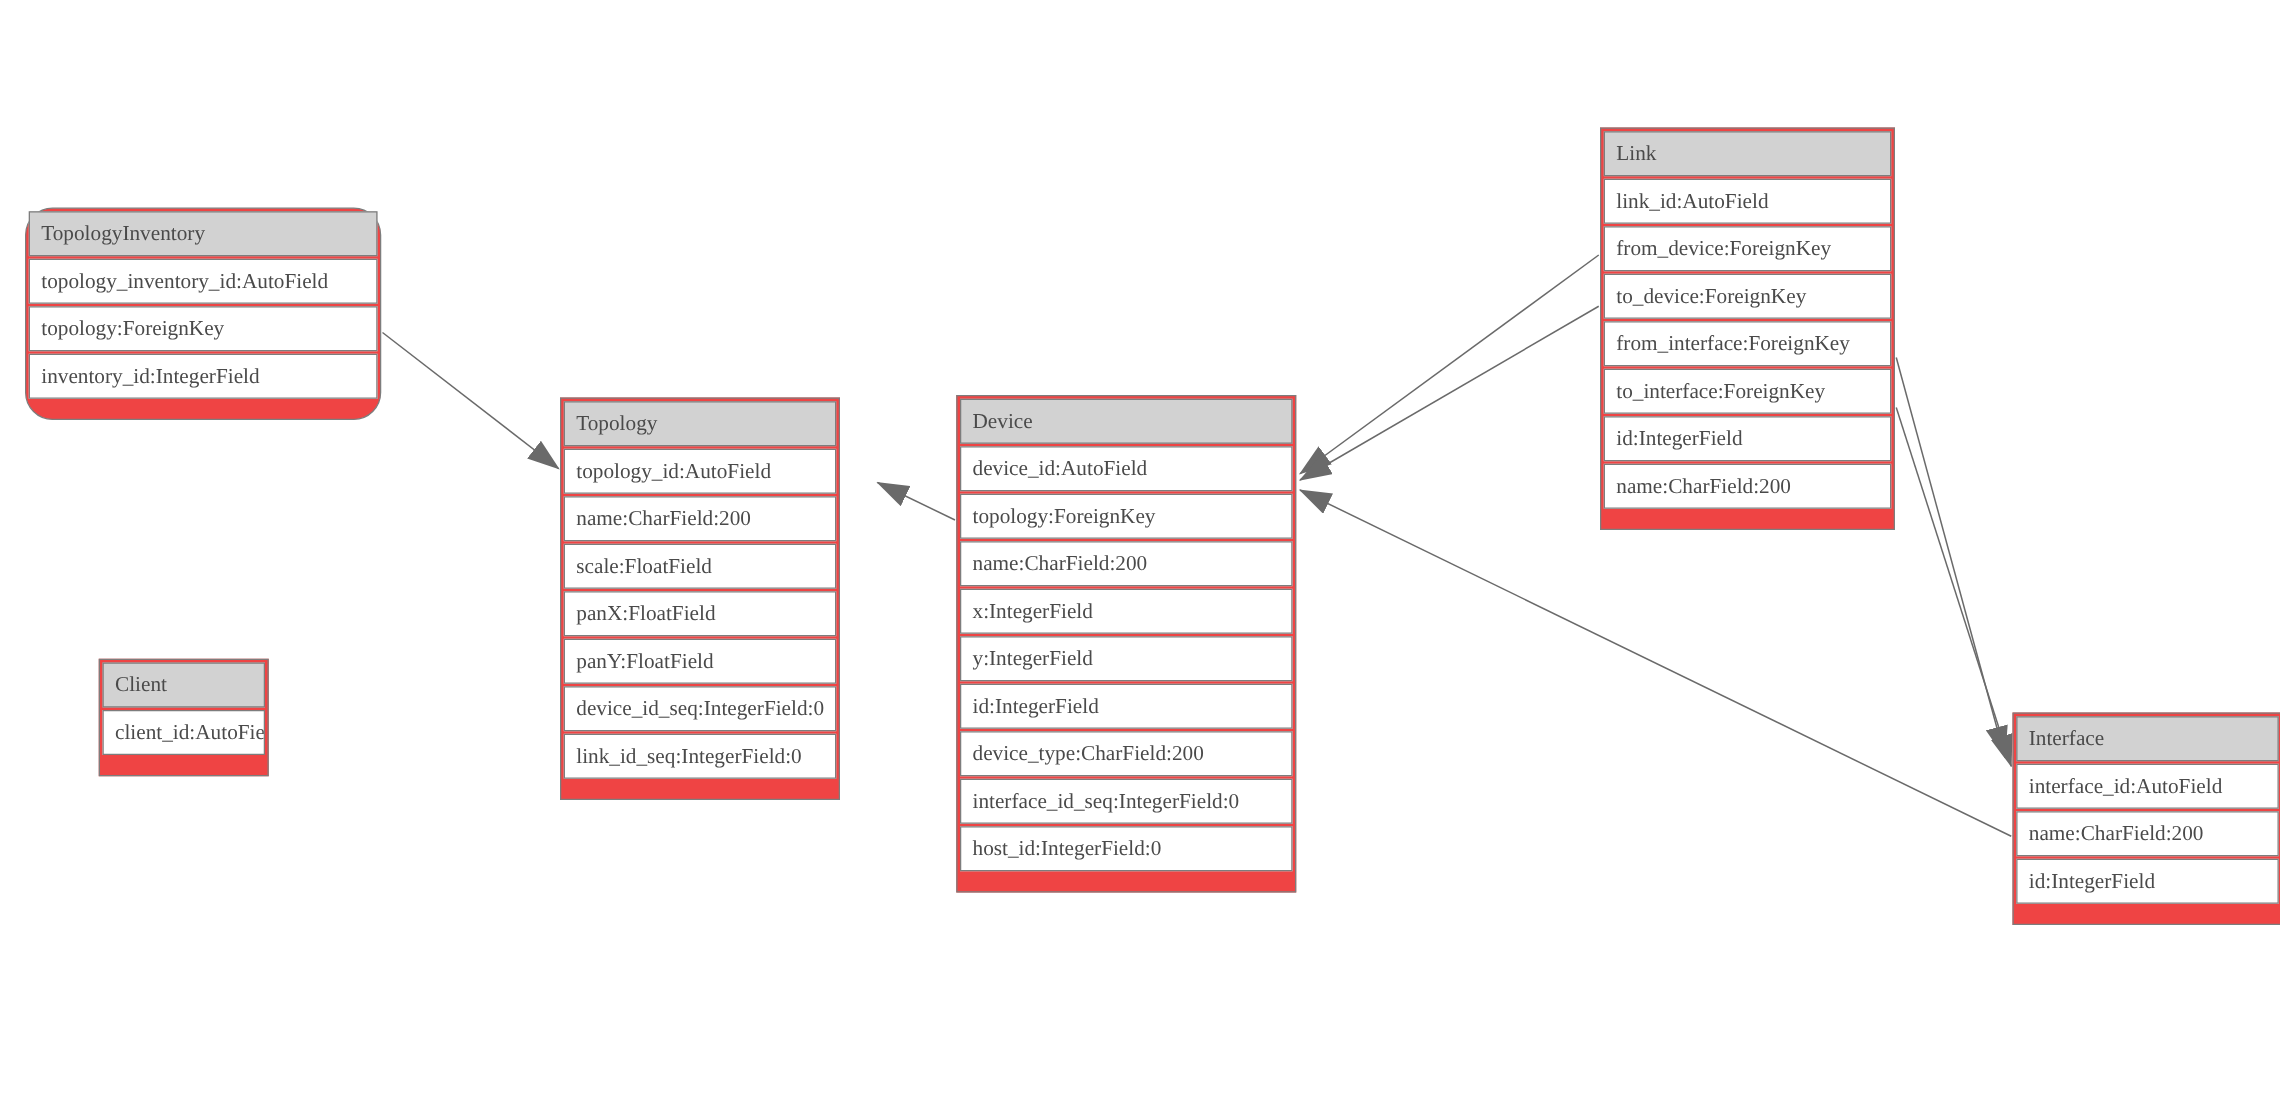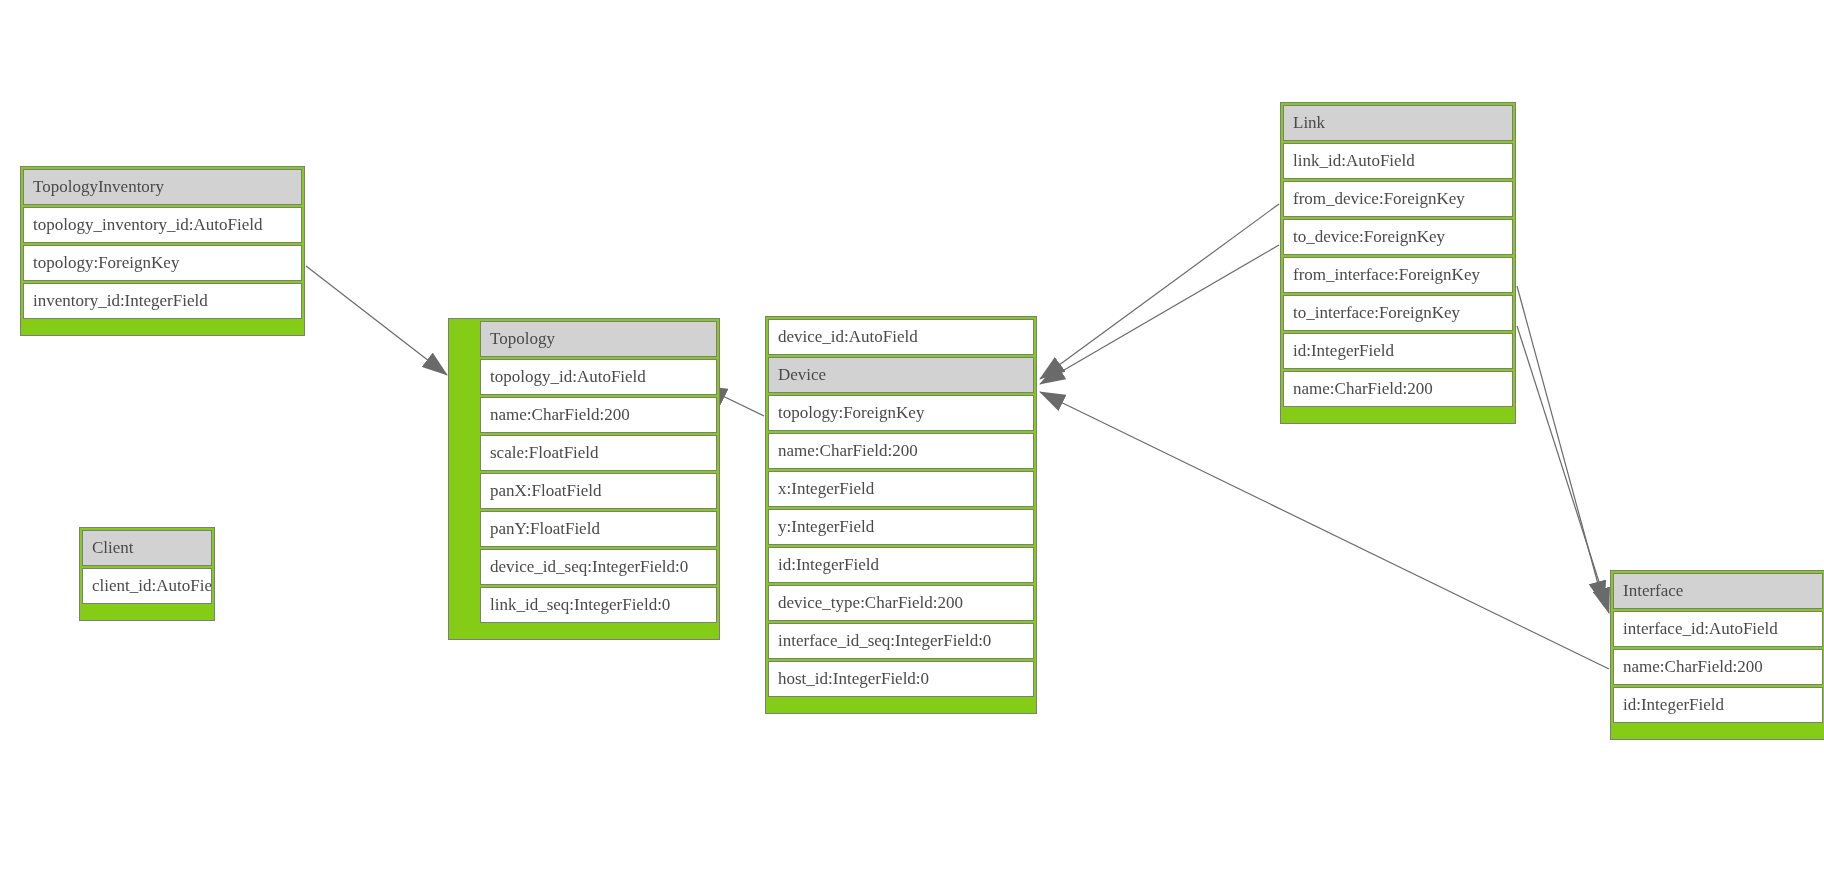--- a/index.html
+++ b/index.html
@@ -18,21 +18,21 @@
   #edges {
     position: absolute;
     left: 0;
     top: 0;
     z-index: 1;
   }
   .entity {
     position: absolute;
     z-index: 2;
     border: 1px solid #7d7d7d;
-    background: #84cc16;
+    background: #ef4444;
     box-sizing: border-box;
   }
   .cell {
     box-sizing: border-box;
     border: 1px solid #7d7d7d;
     margin: 2px 2px 0 2px;
     height: 36px;
     line-height: 34px;
     padding-left: 9px;
     font-size: 17px;
@@ -59,43 +59,43 @@
         </marker>
       </defs>
       <line x1="306" y1="266" x2="447" y2="375" stroke="#6a6a6a" stroke-width="1.2" marker-end="url(#arrowhead)"></line>
       <line x1="764" y1="416" x2="702" y2="386" stroke="#6a6a6a" stroke-width="1.2" marker-end="url(#arrowhead)"></line>
       <line x1="1279" y1="204" x2="1040" y2="379" stroke="#6a6a6a" stroke-width="1.2" marker-end="url(#arrowhead)"></line>
       <line x1="1279" y1="245" x2="1040" y2="384" stroke="#6a6a6a" stroke-width="1.2" marker-end="url(#arrowhead)"></line>
       <line x1="1609" y1="669" x2="1040" y2="392" stroke="#6a6a6a" stroke-width="1.2" marker-end="url(#arrowhead)"></line>
       <line x1="1517" y1="286" x2="1604" y2="606" stroke="#6a6a6a" stroke-width="1.2" marker-end="url(#arrowhead)"></line>
       <line x1="1517" y1="326" x2="1609" y2="613" stroke="#6a6a6a" stroke-width="1.2" marker-end="url(#arrowhead)"></line>
     </svg>
-    <div class="entity" style="left: 20px; top: 166px; width: 285px;">
+    <div class="entity" style="left: 20px; top: 166px; width: 285px; border-radius: 22px;">
       <div class="cell header">TopologyInventory</div>
       <div class="cell">topology_inventory_id:AutoField</div>
       <div class="cell">topology:ForeignKey</div>
       <div class="cell">inventory_id:IntegerField</div>
     </div>
-    <div class="entity" style="left: 448px; top: 318px; width: 272px; padding-left: 29px;">
+    <div class="entity" style="left: 448px; top: 318px; width: 224px;">
       <div class="cell header">Topology</div>
       <div class="cell">topology_id:AutoField</div>
       <div class="cell">name:CharField:200</div>
       <div class="cell">scale:FloatField</div>
       <div class="cell">panX:FloatField</div>
       <div class="cell">panY:FloatField</div>
       <div class="cell">device_id_seq:IntegerField:0</div>
       <div class="cell">link_id_seq:IntegerField:0</div>
     </div>
     <div class="entity" style="left: 79px; top: 527px; width: 136px;">
       <div class="cell header">Client</div>
       <div class="cell">client_id:AutoField</div>
     </div>
     <div class="entity" style="left: 765px; top: 316px; width: 272px;">
+      <div class="cell header">Device</div>
       <div class="cell">device_id:AutoField</div>
-      <div class="cell header">Device</div>
       <div class="cell">topology:ForeignKey</div>
       <div class="cell">name:CharField:200</div>
       <div class="cell">x:IntegerField</div>
       <div class="cell">y:IntegerField</div>
       <div class="cell">id:IntegerField</div>
       <div class="cell">device_type:CharField:200</div>
       <div class="cell">interface_id_seq:IntegerField:0</div>
       <div class="cell">host_id:IntegerField:0</div>
     </div>
     <div class="entity" style="left: 1280px; top: 102px; width: 236px;">

